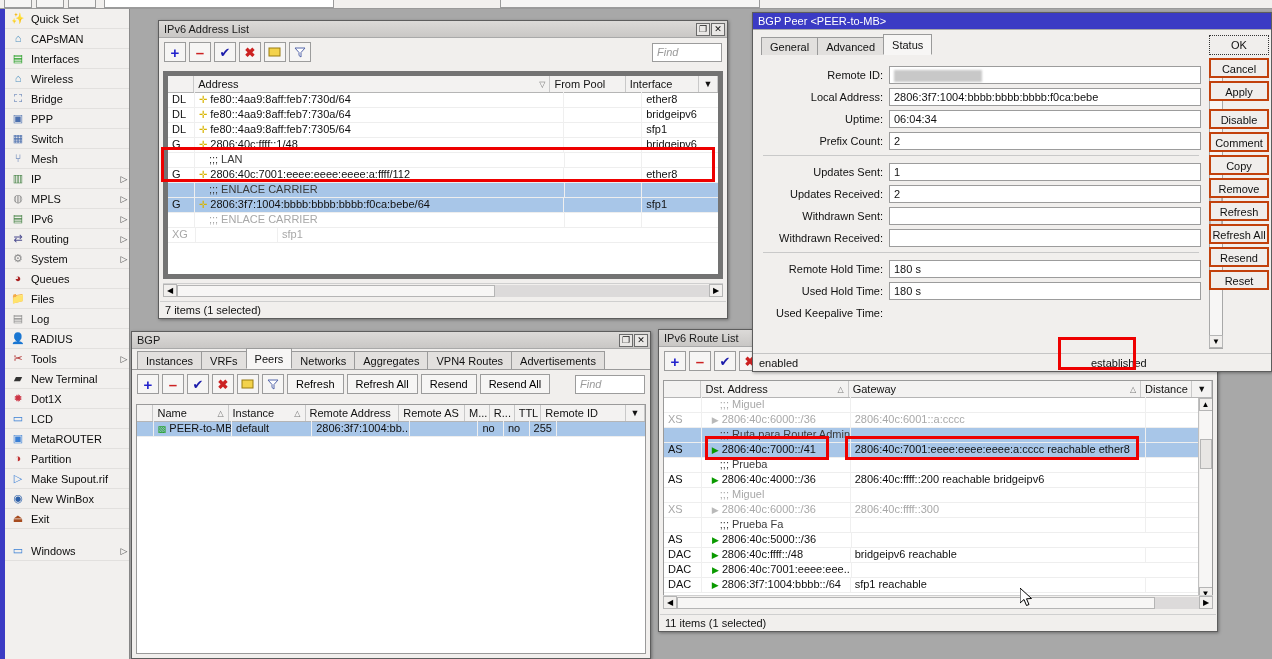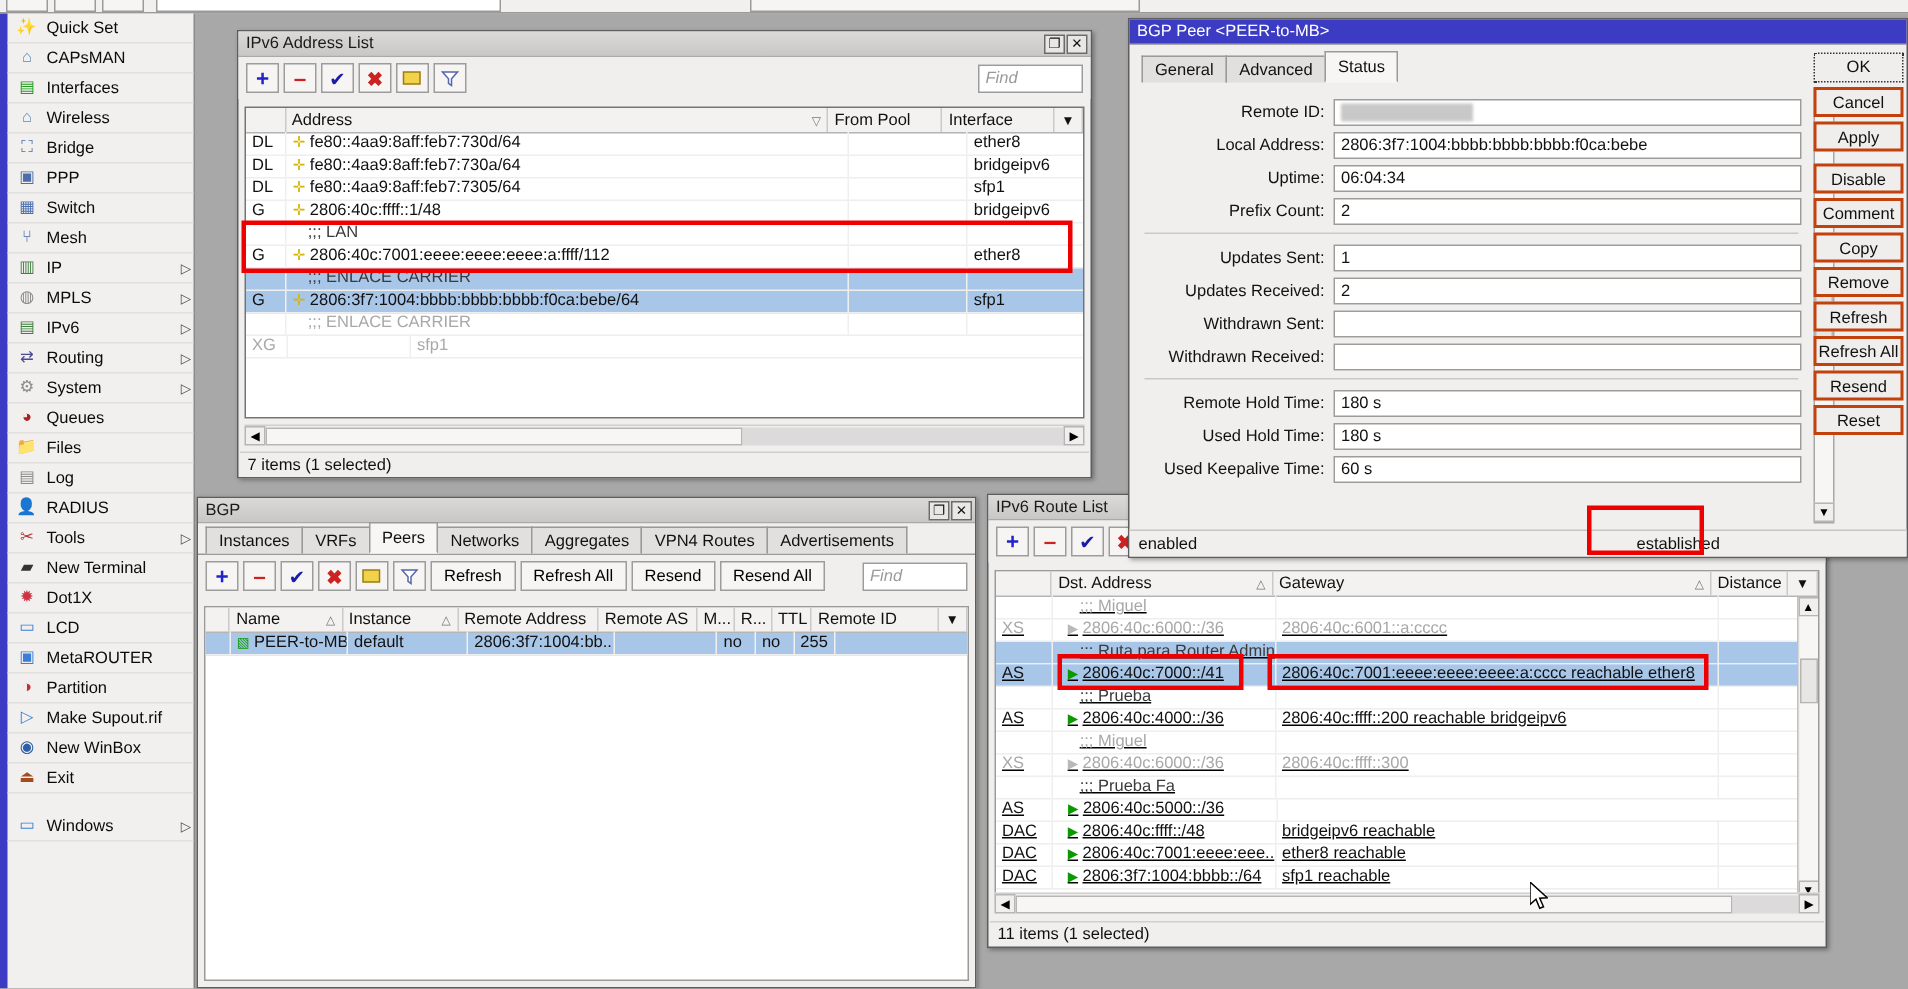--- a/index.html
+++ b/index.html
@@ -368,21 +368,21 @@
           </svg>
       </div>
       <div class="tbtn">
         <svg width="12" height="12" viewBox="0 0 12 12">
             <path d="M1 2h10L7 6.5V11L5 9.5V6.5z" fill="#fff" stroke="#5566aa"></path>
           </svg>
       </div>
       <div class="findbox">Find</div>
     </div>
 
-    <div class="tblwrap" style="position:absolute; left:4px; top:50px; right:4px; height:208px; border:1px solid #737373;">
+    <div class="tblwrap" style="position:absolute; left:4px; top:50px; right:4px; height:208px; border:5px solid #737373;">
       <div class="thead">
         <div class="th" style="width:28px;"></div>
         <div class="th" style="width:392px;">
           <span>Address</span>
           <span class="sortmark">▽</span>
         </div>
         <div class="th" style="width:82px;">
           <span>From Pool</span>
         </div>
         <div class="th" style="width:80px;">
@@ -581,21 +581,21 @@
         </div>
         <div class="th" style="width:298px;">
           <span>Gateway</span>
           <span class="sortmark">△</span>
         </div>
         <div class="th" style="width:52px;">
           <span>Distance</span>
         </div>
         <div class="th drop" style="width:20px;">▼</div>
       </div>
-      <div id="route-rows" style="position:absolute; left:0; top:17px; right:14px; bottom:0;text-decoration:underline;">
+      <div id="route-rows" style="position:absolute; left:0; top:17px; right:14px; bottom:0;">
           <div class="trow cmt dim">
             <div class="cell" style="width: 38px;"></div>
             <div class="cell" style="width: 150px; padding-left: 18px;">;;; Miguel</div>
             <div class="cell" style="width: 298px;"></div>
             <div class="cell noborder" style="width: 52px;"></div>
           </div>
           <div class="trow dim">
             <div class="cell" style="width: 38px;">XS</div>
             <div class="cell" style="width: 150px; padding-left: 10px;"><span class="ico-rt dim">▶</span><span>2806:40c:6000::/36</span></div>
             <div class="cell" style="width: 298px;">2806:40c:6001::a:cccc</div>
@@ -650,21 +650,20 @@
           </div>
           <div class="trow">
             <div class="cell" style="width: 38px;">DAC</div>
             <div class="cell" style="width: 150px; padding-left: 10px;"><span class="ico-rt">▶</span><span>2806:40c:ffff::/48</span></div>
             <div class="cell" style="width: 298px;">bridgeipv6 reachable</div>
             <div class="cell noborder" style="width: 52px;"></div>
           </div>
           <div class="trow">
             <div class="cell" style="width: 38px;">DAC</div>
             <div class="cell" style="width: 150px; padding-left: 10px;"><span class="ico-rt">▶</span><span>2806:40c:7001:eeee:eee..</span></div>
-            <div class="cell" style="width: 298px;">ether8 reachable</div>
             <div class="cell noborder" style="width: 52px;"></div>
           </div>
           <div class="trow">
             <div class="cell" style="width: 38px;">DAC</div>
             <div class="cell" style="width: 150px; padding-left: 10px;"><span class="ico-rt">▶</span><span>2806:3f7:1004:bbbb::/64</span></div>
             <div class="cell" style="width: 298px;">sfp1 reachable</div>
             <div class="cell noborder" style="width: 52px;"></div>
           </div>
         </div>
       <div class="vscroll" style="top:17px; bottom:0; border-left:1px solid #c0c0c0;">
@@ -735,21 +734,20 @@
         <div class="frow">
           <div class="flabel">Remote Hold Time:</div>
           <div class="finput">180 s</div>
         </div>
         <div class="frow">
           <div class="flabel">Used Hold Time:</div>
           <div class="finput">180 s</div>
         </div>
         <div class="frow">
           <div class="flabel">Used Keepalive Time:</div>
-          <div class="finput">60 s</div>
         </div>
       </div>
 
     <div class="vscroll" style="right:48px; top:46px; bottom:22px; width:14px; border:1px solid #a8a8a8;">
       <div class="sbtn">▲</div>
       <div class="track-v" style="flex:0 0 110px;"></div>
       <div class="thumb-v" style="height:44px;"></div>
       <div class="track-v"></div>
       <div class="sbtn">▼</div>
     </div>

